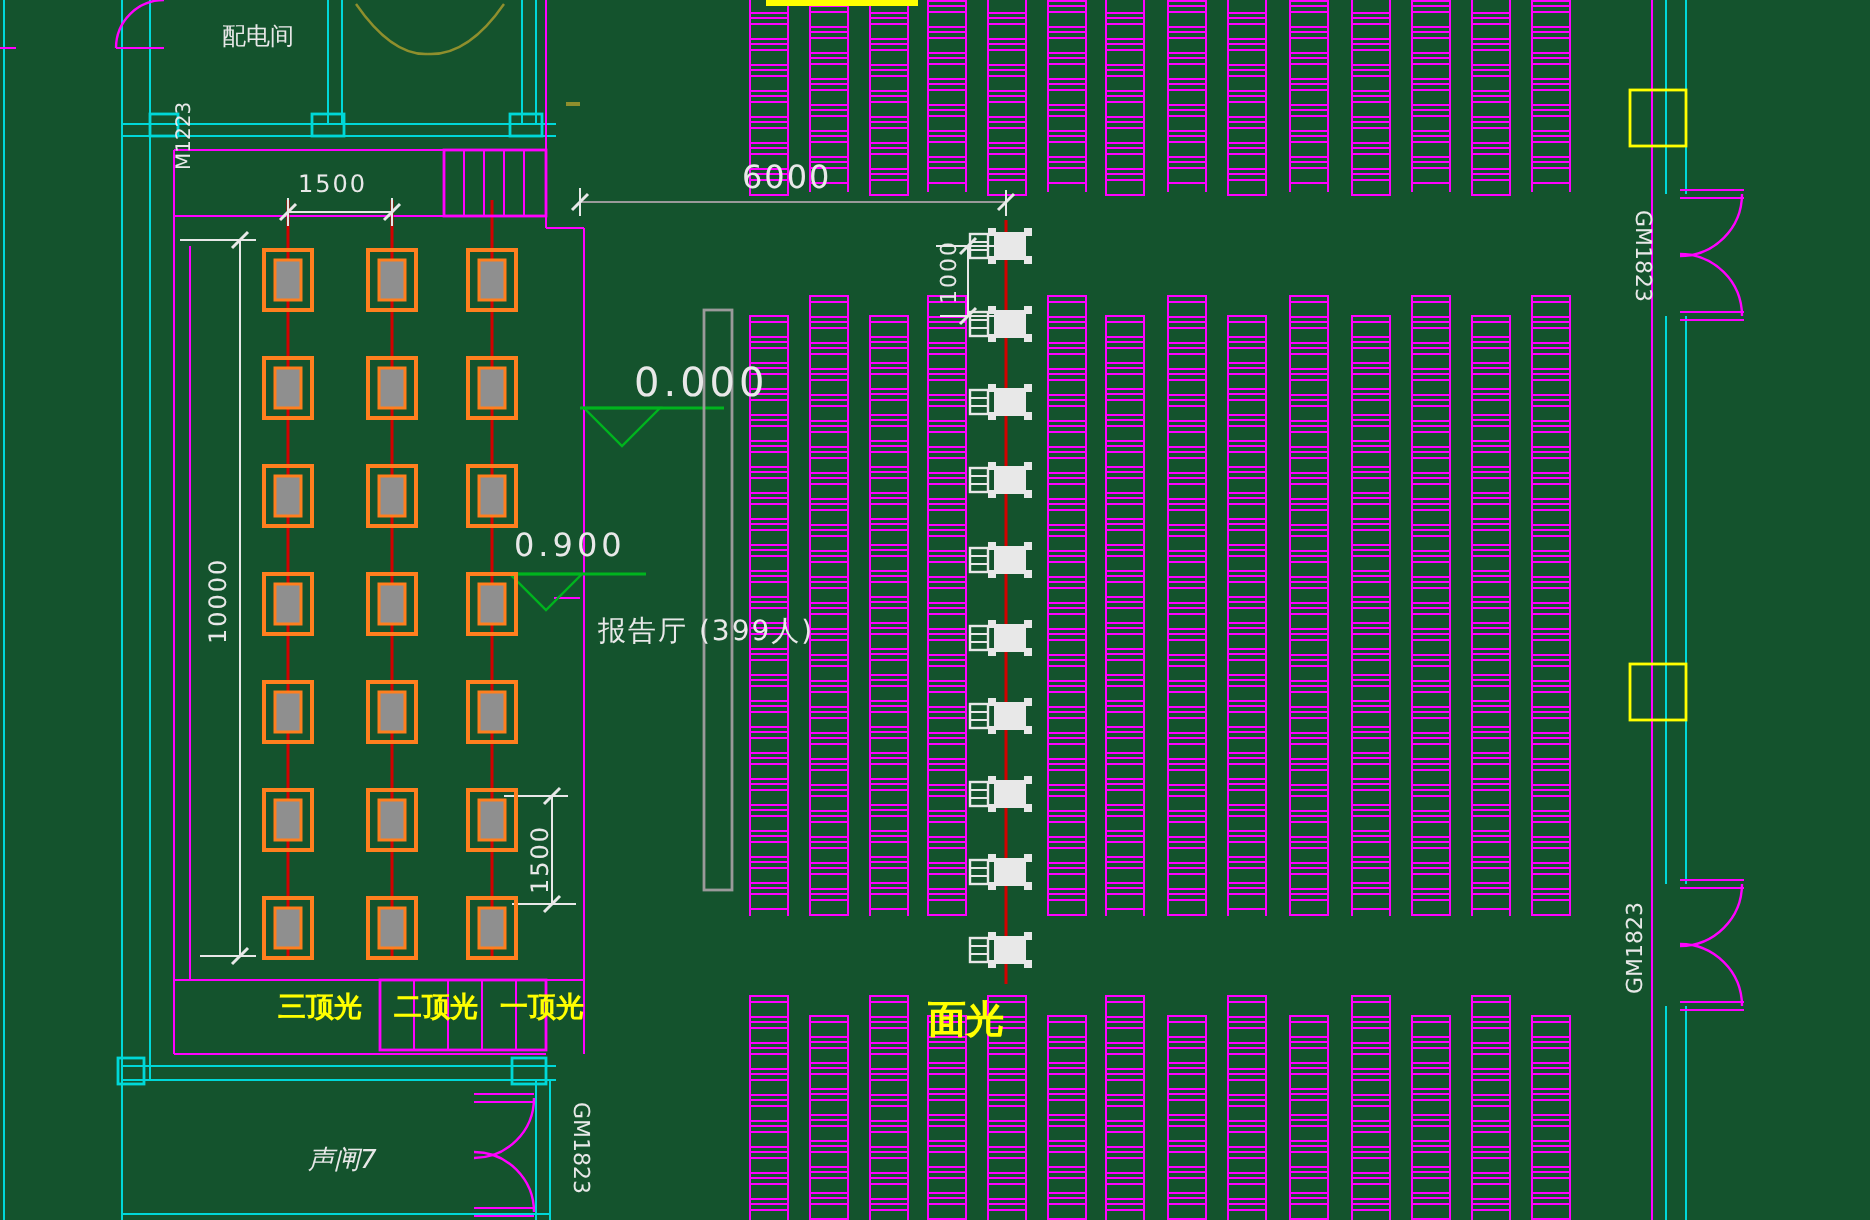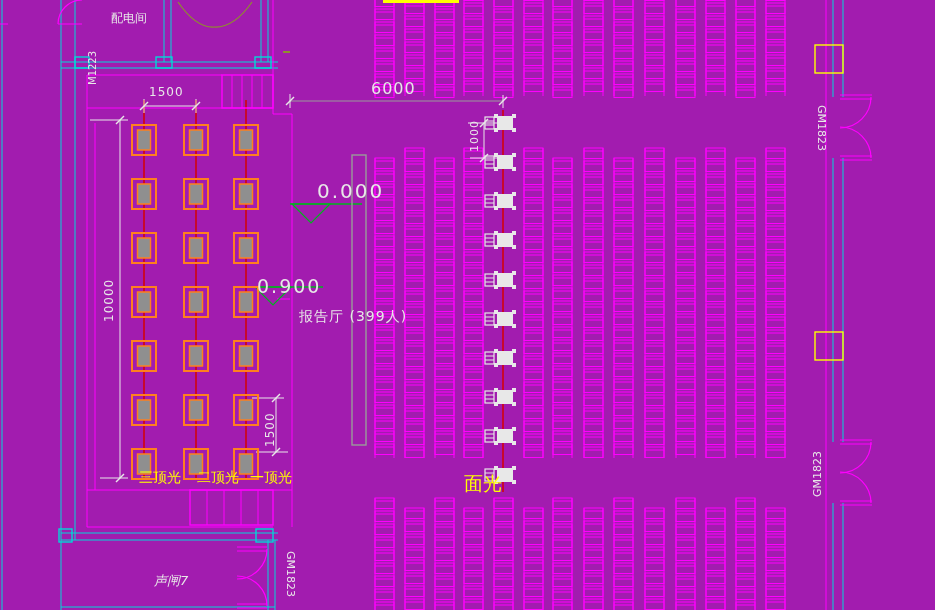--- a/index.html
+++ b/index.html
@@ -1,35 +1,35 @@
 <!DOCTYPE html>
 <html><head>
 <meta charset="utf-8">
 <style>
   html,body{margin:0;padding:0;background:#111;}
   #canvas{
     position:relative;width:935px;height:610px;overflow:hidden;
-    background:#a21caf;font-family:"DejaVu Sans",sans-serif;
+    background:#14532d;font-family:"DejaVu Sans",sans-serif;
   }
   #plan{position:absolute;left:0;top:0;}
   .lbl{
     position:absolute;color:#e8e8e8;line-height:1;white-space:nowrap;
     font-family:"DejaVu Sans",sans-serif;font-size:13px;
   }
-  .yl{color:#ffff00;font-weight:normal;font-size:14px;}
+  .yl{color:#ffff00;font-weight:bold;font-size:14px;margin-top:27px;}
   .rot{transform-origin:0 0;}
   #lbl-pdj {left:111px; top:12px; font-size:12px;}
   #lbl-m1223 {left:88px; top:85px; font-size:10px; transform:rotate(-90deg);}
   #lbl-1500t {left:149px; top:86px; font-size:12px; letter-spacing:1px;}
   #lbl-10000 {left:103px; top:322px; font-size:12px; letter-spacing:1px; transform:rotate(-90deg);}
   #lbl-1500v {left:264px; top:447px; font-size:12px; letter-spacing:1px; transform:rotate(-90deg);}
   #lbl-6000 {left:371px; top:81px; font-size:16px; letter-spacing:1px;}
   #lbl-1000 {left:469px; top:152px; font-size:11px; letter-spacing:1px; transform:rotate(-90deg);}
   #lbl-0000 {left:317px; top:181px; font-size:20px; letter-spacing:2px;}
-  #lbl-0900 {left:257px; top:265px; font-size:19px; letter-spacing:2px;margin-top:12px;}
+  #lbl-0900 {left:257px; top:265px; font-size:16px; letter-spacing:2px;}
   #lbl-hall {left:270px; top:309px; font-size:14px; letter-spacing:1px;margin-left:29px;}
   #lbl-l3 {left:139px; top:470px;}
   #lbl-l2 {left:197px; top:470px;}
   #lbl-l1 {left:250px; top:470px;}
   #lbl-mg {left:464px; top:474px; font-size:19px;}
   #lbl-gmtr {left:827px; top:105px; font-size:11px; transform:rotate(90deg);}
   #lbl-gmbr {left:812px; top:497px; font-size:11px; transform:rotate(-90deg);}
   #lbl-gmbl {left:296px; top:551px; font-size:11px; transform:rotate(90deg);}
   #lbl-sz {left:154px; top:574px; font-size:13px;font-style:italic;}
 </style>

